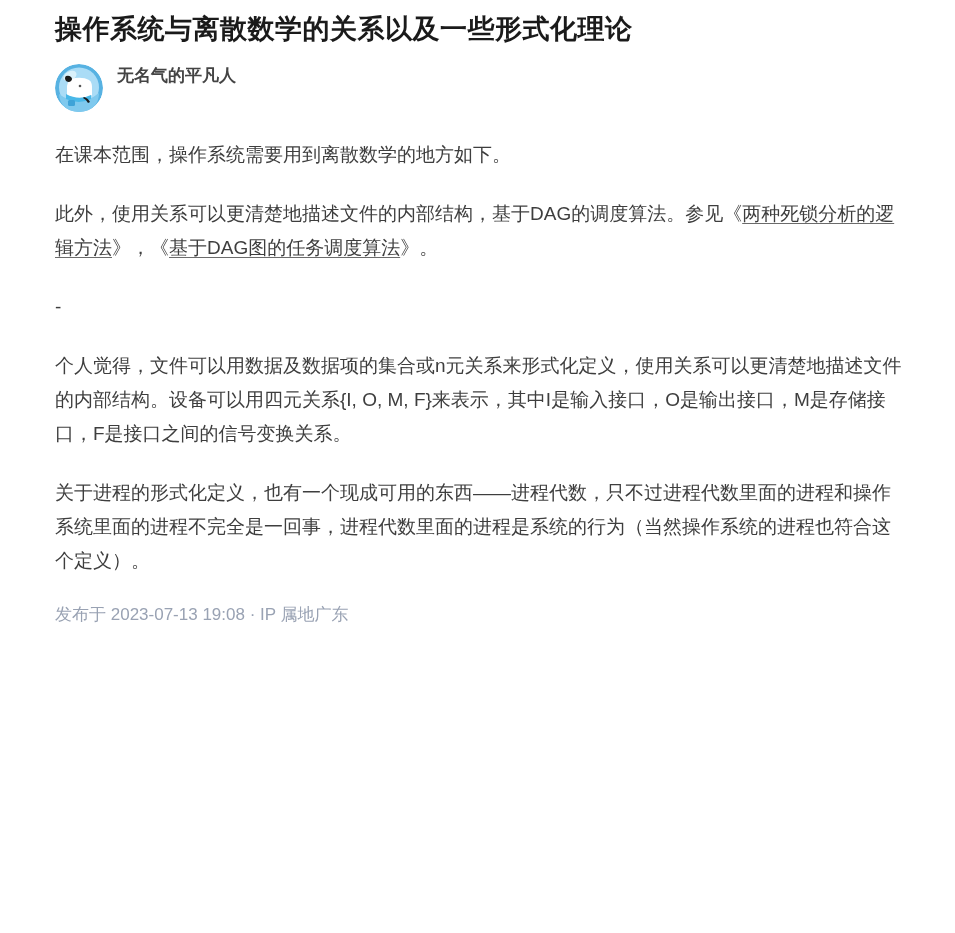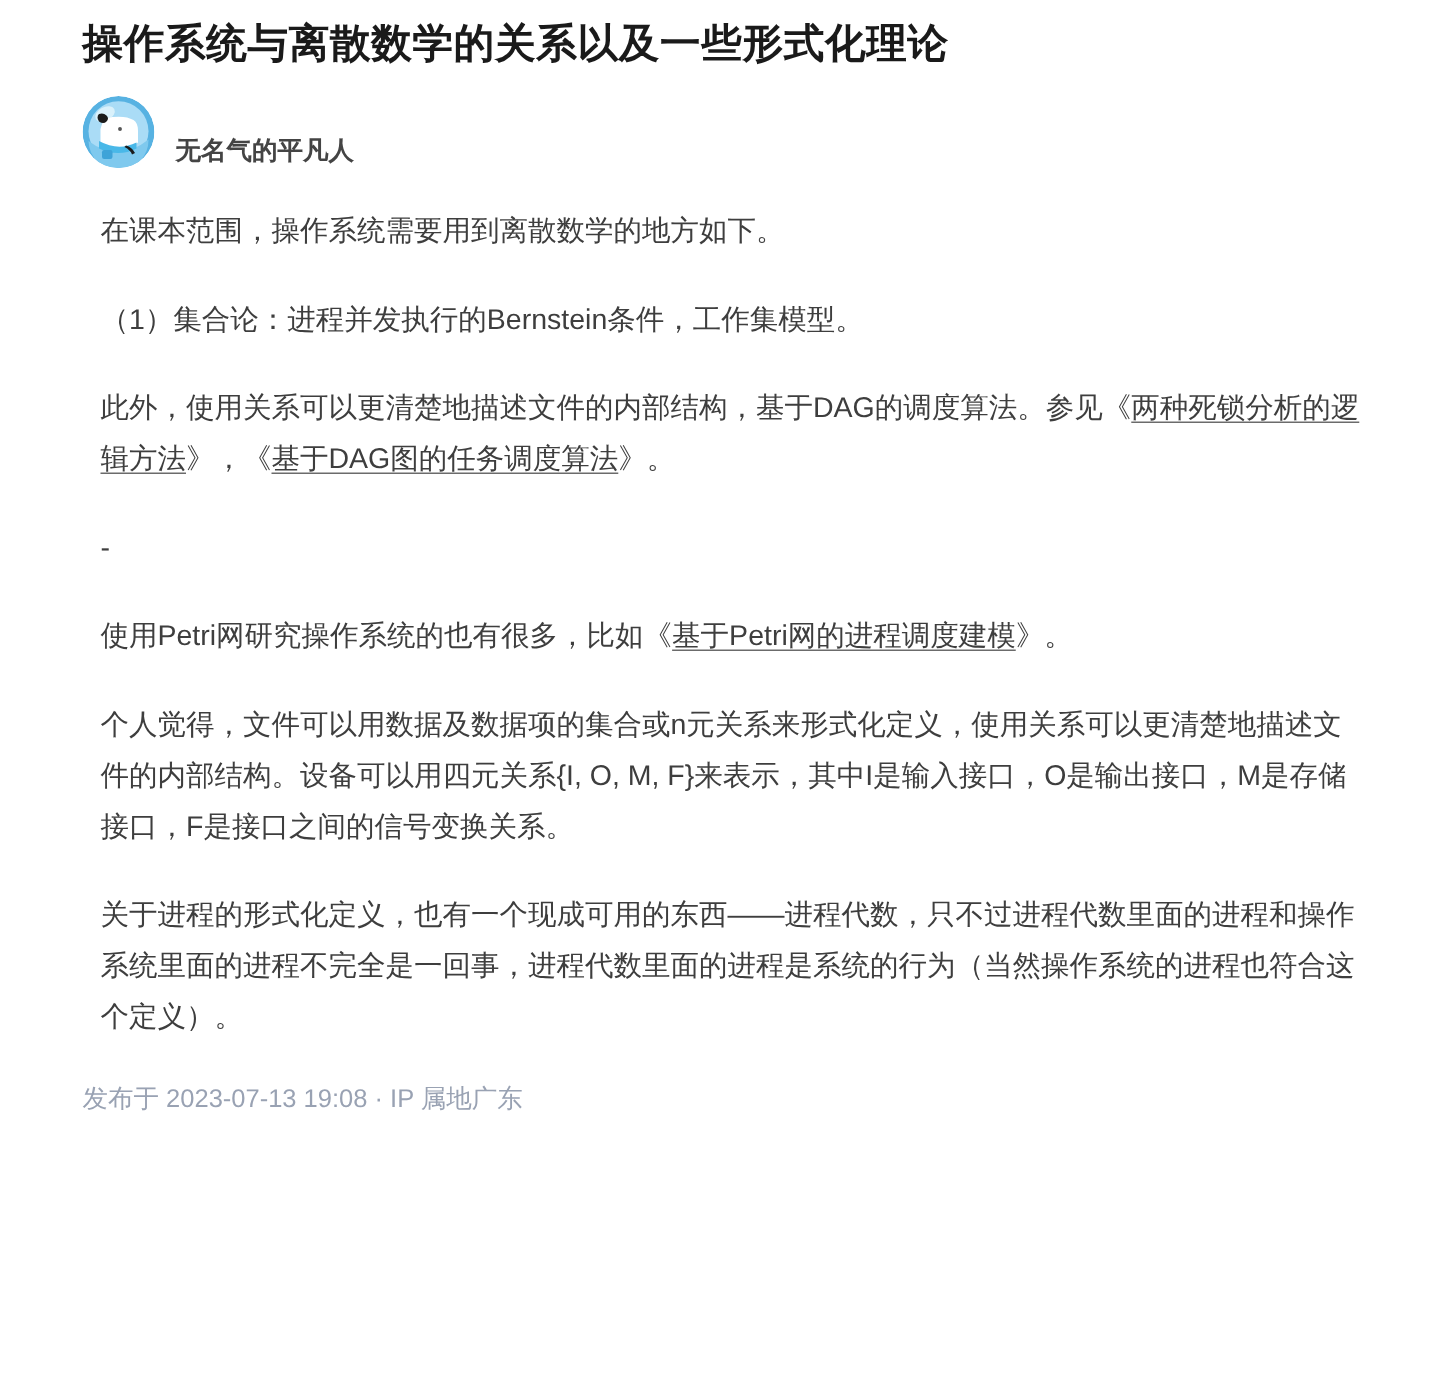--- a/index.html
+++ b/index.html
@@ -19,21 +19,21 @@
     margin: 0;
     font-size: 27px;
     line-height: 34px;
     font-weight: 700;
     color: #1a1a1a;
     letter-spacing: 0.5px;
   }
   .author-row {
     margin-top: 18px;
     display: flex;
-    align-items: flex-end;
+    align-items: flex-start;
   }
   .avatar {
     width: 48px; height: 48px;
     display: inline-block;
     border-radius: 50%;
     overflow: hidden;
     flex: 0 0 48px;
     cursor: pointer;
   }
   .author-name {
@@ -44,21 +44,21 @@
     cursor: pointer;
   }
   .body-text {
     margin-top: 26px;
     width: 852px;
     font-size: 19px;
     line-height: 34px;
     color: #3e3e3e;
   }
   .body-text p {
-    margin: 0 0 25px 12px;
+    margin: 0 0 25px 0;
     white-space: pre-wrap;
   }
   .doc-link {
     color: #3e3e3e;
     text-decoration: underline;
     text-decoration-color: #6b6b6b;
     text-underline-offset: 3px;
     cursor: pointer;
   }
   .publish-info {
@@ -87,23 +87,21 @@
         <path d="M11 30 q13 7 25 1 l0 4 q-12 6 -25 0 z" fill="#49b8e8"></path>
         <path d="M28 34 q4 2 5 5 l2 -1 q-2 -4 -6 -5 z" fill="#1b1b1b"></path>
         <rect x="13" y="36" width="7" height="6" rx="1.5" fill="#3ea3d8"></rect>
       </svg>
     </span>
     <span class="author-name">无名气的平凡人</span>
   </div>
 
   <div class="body-text" id="article-body">
       <p><span>在课本范围，操作系统需要用到离散数学的地方如下。</span></p>
-      <p><span>（1）集合论：进程并发执行的Bernstein条件，工作集模型。</span></p>
       <p><span>此外，使用关系可以更清楚地描述文件的内部结构，基于DAG的调度算法。参见《</span><a class="doc-link">两种死锁分析的逻辑方法</a><span>》，《</span><a class="doc-link">基于DAG图的任务调度算法</a><span>》。</span></p>
       <p><span>-</span></p>
-      <p><span>使用Petri网研究操作系统的也有很多，比如《</span><a class="doc-link">基于Petri网的进程调度建模</a><span>》。</span></p>
       <p><span>个人觉得，文件可以用数据及数据项的集合或n元关系来形式化定义，使用关系可以更清楚地描述文件的内部结构。设备可以用四元关系{I, O, M, F}来表示，其中I是输入接口，O是输出接口，M是存储接口，F是接口之间的信号变换关系。</span></p>
       <p><span>关于进程的形式化定义，也有一个现成可用的东西——进程代数，只不过进程代数里面的进程和操作系统里面的进程不完全是一回事，进程代数里面的进程是系统的行为（当然操作系统的进程也符合这个定义）。</span></p>
     </div>
 
   <div class="publish-info">发布于 2023-07-13 19:08 · IP 属地广东</div>
 
 </div>
 
 </body></html>

